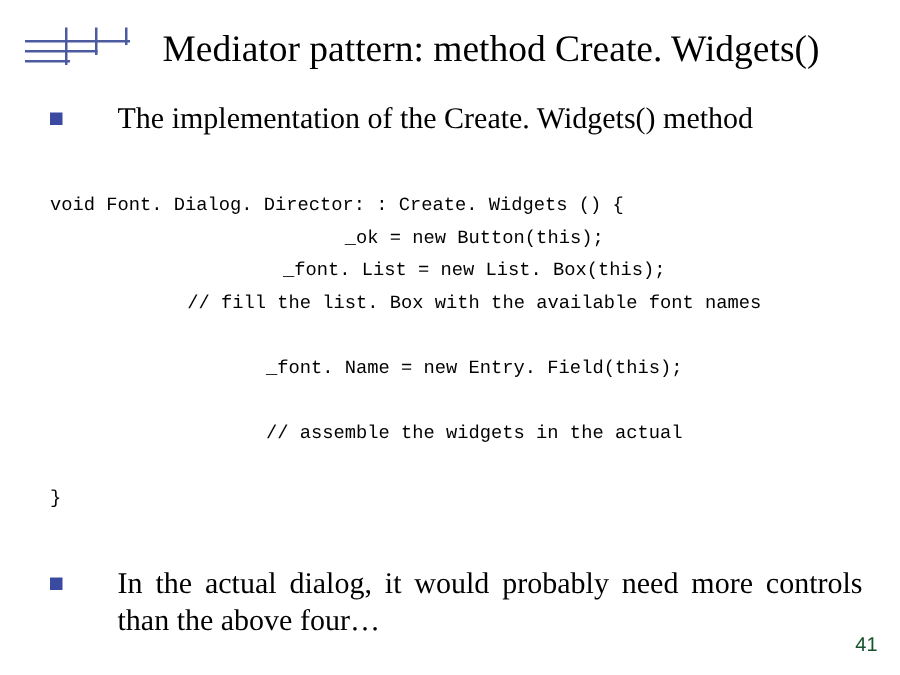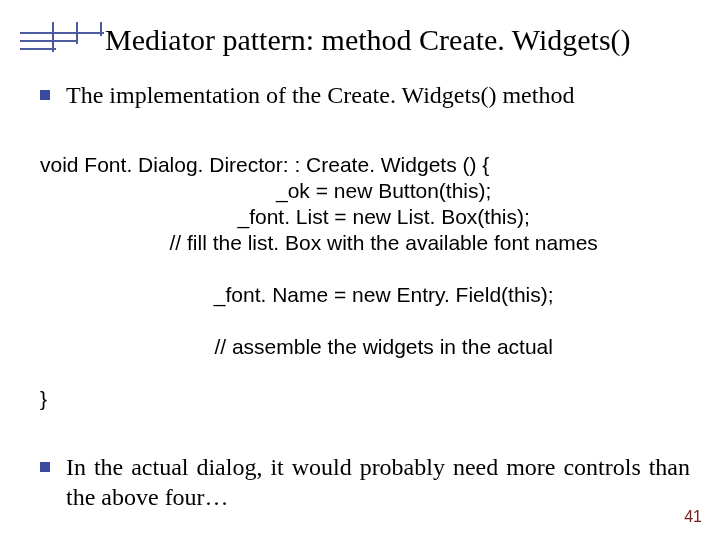--- a/index.html
+++ b/index.html
@@ -44,73 +44,74 @@
     position: absolute;
     top: 0;
     width: 2px;
     background: #4c5aa0;
   }
   .title-ornament .v1 { left: 32px; height: 30px; }
   .title-ornament .v2 { left: 56px; height: 22px; }
   .title-ornament .v3 { left: 80px; height: 14px; }
   .title-text {
     position: absolute;
-    left: 85px;
+    left: 110px;
     top: 0;
     font-size: 30px;
     line-height: 36px;
     white-space: nowrap;
   }
 
   .body {
     position: absolute;
     left: 40px;
     right: 30px;
     top: 80px;
   }
 
   .bullet-row {
     display: flex;
     align-items: flex-start;
     margin-bottom: 16px;
+    gap: 28px;
   }
   .bullet-row.justify p {
     text-align: justify;
     text-justify: inter-word;
   }
   .sq {
     flex: 0 0 auto;
     width: 10px;
     height: 10px;
     background: #3a4aa0;
     margin-top: 10px;
     margin-right: 16px;
   }
   .bullet-text {
     font-size: 24px;
     line-height: 30px;
     margin: 0;
   }
 
   .code {
-    font-family: Liberation Sans, sans-serif;
-    font-size: 21px;
+    font-family: Liberation Mono, monospace;
+    font-size: 15px;
     line-height: 26px;
     white-space: pre;
     margin: 10px 0 14px 0;
   }
   .code .indent { padding-left: 3.2ch; display: block; text-align: center; }
 
   .pagenum {
     position: absolute;
     right: 18px;
     bottom: 14px;
     font-family: Arial, Helvetica, sans-serif;
     font-size: 16px;
-    color: #7f1d1d;
+    color: #14532d;
   }
 </style>
 </head>
 <body>
 
 <div class="slide">
 
   <div class="title-wrap">
     <div class="title-ornament">
       <div class="hline h1"></div>

